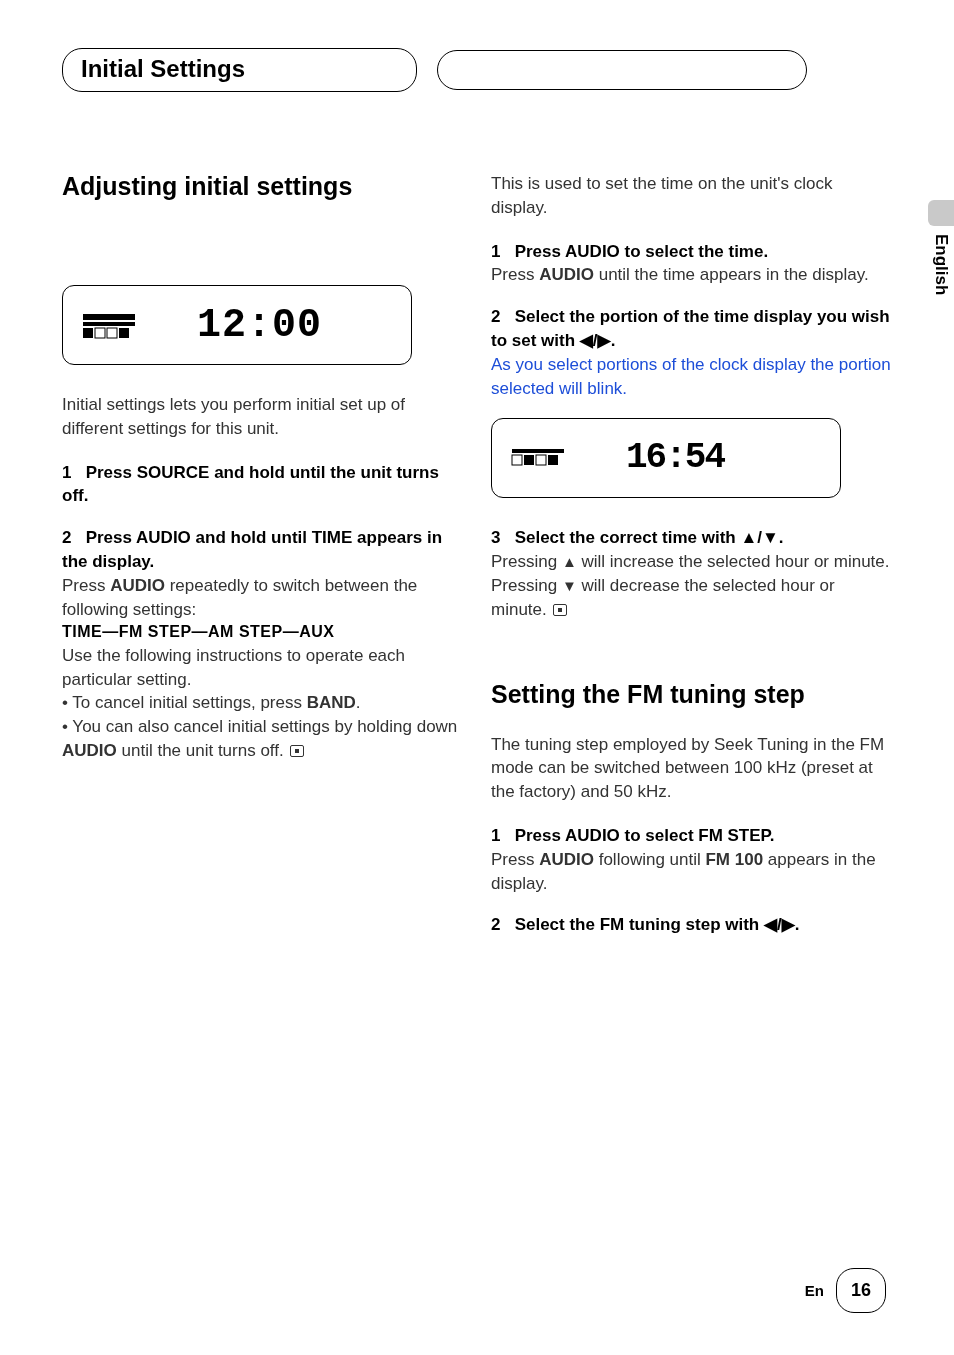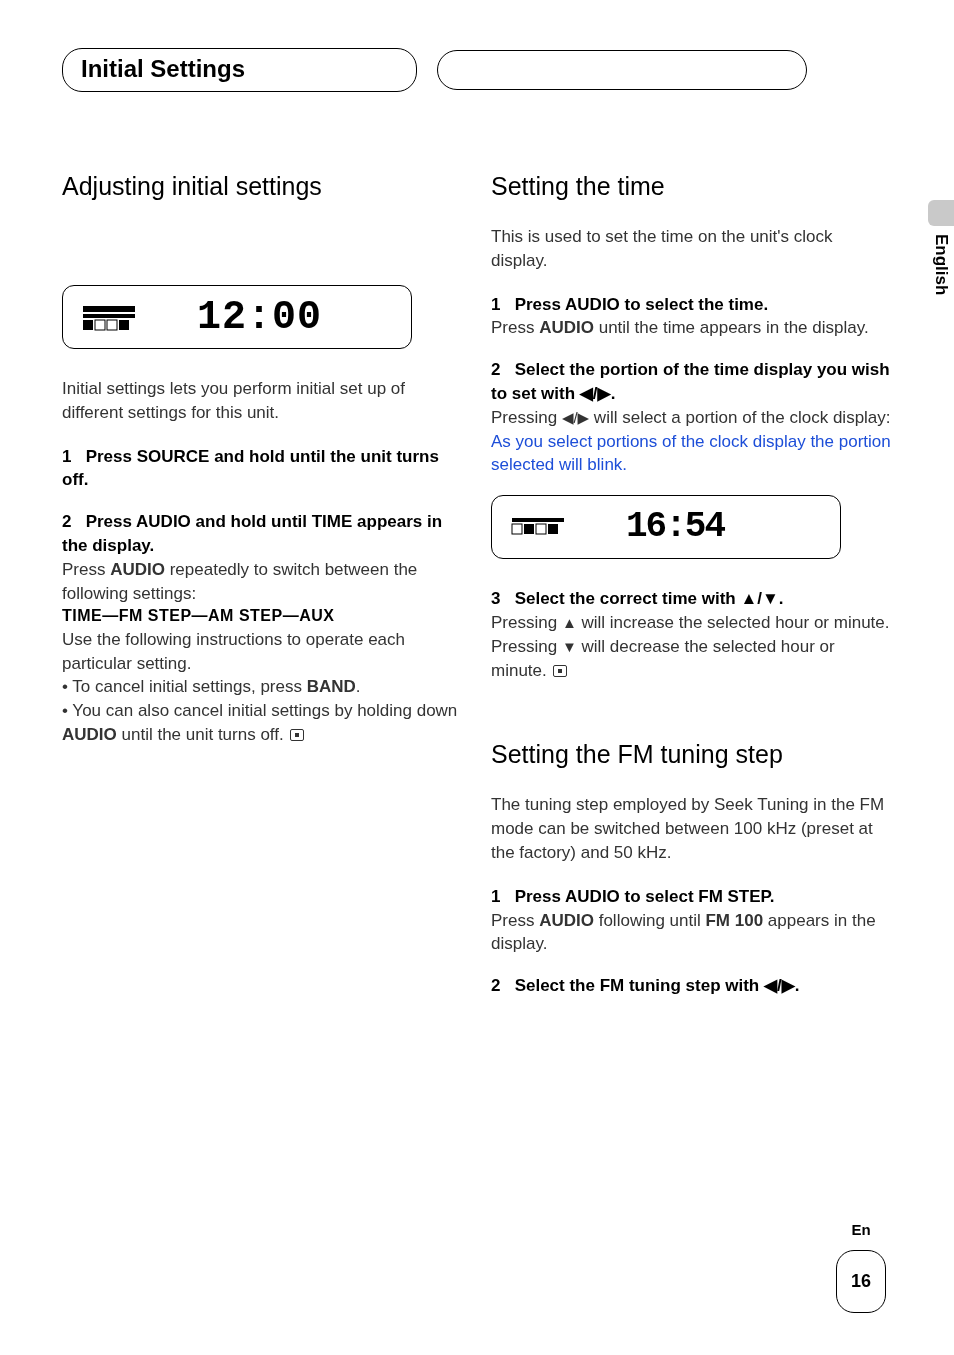--- a/index.html
+++ b/index.html
@@ -4,36 +4,36 @@
   <style>
     * { box-sizing: border-box; margin: 0; padding: 0; }
     body { font-family: Arial, Helvetica, sans-serif; width: 954px; height: 1355px; background: #fff; color: #000; position: relative; }
     .page { padding: 48px 62px 0 62px; }
     .header-row { display: flex; gap: 20px; margin-bottom: 80px; align-items: center; }
     .header-tab { border: 1.5px solid #000; border-radius: 20px; padding: 6px 24px 8px 18px; min-width: 355px; }
     .header-tab.empty { min-width: 370px; min-height: 40px; }
     .section-title { font-size: 24px; font-weight: bold; color: #000; }
     .columns { display: flex; gap: 28px; }
     .col { flex: 1; min-width: 0; }
-    .h2 { font-size: 25px; font-weight: normal; margin-bottom: 24px; }
+    .h2 { font-size: 25px; font-weight: bold; margin-bottom: 24px; }
     .body-text { font-size: 17px; line-height: 1.4; color: #333; margin-bottom: 20px; }
     .step { font-size: 17px; line-height: 1.4; margin-bottom: 18px; }
     .step .num { font-weight: bold; }
     .step .lead { font-weight: bold; }
     .bold-inline { font-weight: bold; }
     .seq { font-weight: bold; font-size: 16px; letter-spacing: 0.5px; }
     .endmark { display: inline-block; width: 14px; height: 12px; border: 1.5px solid #333; border-radius: 2px; position: relative; vertical-align: -1px; margin-left: 2px; }
     .endmark::after { content: ""; position: absolute; width: 4px; height: 4px; background: #333; top: 3px; left: 4px; }
     .english-tab { position: absolute; right: 0; top: 200px; display: flex; flex-direction: column; align-items: center; }
     .english-bar { width: 26px; height: 26px; background: #c9c9c9; border-radius: 6px 0 0 6px; margin-bottom: 8px; }
     .english-label { writing-mode: vertical-rl; font-weight: bold; font-size: 17px; }
-    .footer { position: absolute; bottom: 42px; right: 68px; display: flex; align-items: center; gap: 12px; flex-direction: column; }
+    .footer { position: absolute; bottom: 42px; right: 68px; display: flex; align-items: center; gap: 12px; }
     .footer-en { font-weight: bold; font-size: 15px; }
-    .page-num { border: 1.5px solid #000; border-radius: 18px; padding: 20px 14px; font-weight: bold; font-size: 18px; }
-    .lcd-box { border: 1.5px solid #000; border-radius: 12px; padding: 10px 18px; display: flex; align-items: center; gap: 60px; margin-bottom: 28px; width: 350px; height: 64px; }
+    .page-num { border: 1.5px solid #000; border-radius: 18px; padding: 11px 14px; font-weight: bold; font-size: 18px; }
+    .lcd-box { border: 1.5px solid #000; border-radius: 12px; padding: 10px 18px; display: flex; align-items: center; gap: 60px; margin-bottom: 28px; width: 350px; height: 80px; }
     .lcd-icon svg { display: block; }
     .lcd-digits { font-family: "Courier New", monospace; font-size: 40px; font-weight: bold; letter-spacing: 1px; }
     .lcd-digits-broken { font-family: "Courier New", monospace; font-size: 36px; font-weight: bold; letter-spacing: -2px; line-height: 0.9; }
     .arrow { font-size: 15px; }
   </style>
 </head>
 <body>
 
 <div class="page">
 
@@ -90,42 +90,38 @@
           <span>• To cancel initial settings, press </span><span class="bold-inline">BAND</span><span>.</span>
         </div>
         <div style="color:#333">
           <span>• You can also cancel initial settings by holding down </span><span class="bold-inline">AUDIO</span><span> until the unit turns off.</span>
           <span class="endmark"></span>
         </div>
       </div>
     </div>
 
     <div class="col">
-      <div class="h2">Setting the time</div>
       <div class="body-text">This is used to set the time on the unit's clock display.</div>
 
       <div class="step">
         <div>
           <span class="num">1</span>&nbsp;&nbsp;
           <span class="lead">
             <span>Press </span><span>AUDIO</span><span> to select the time.</span>
           </span>
         </div>
         <div style="color:#333">
           <span>Press </span><span class="bold-inline">AUDIO</span><span> until the time appears in the display.</span>
         </div>
       </div>
 
       <div class="step">
         <div>
           <span class="num">2</span>&nbsp;&nbsp;
           <span class="lead">Select the portion of the time display you wish to set with ◀/▶.</span>
-        </div>
-        <div style="color:#333">
-          <span>Pressing </span><span class="arrow">◀/▶</span><span> will select a portion of the clock display:</span>
         </div>
         <div style="color:#1d4ed8">As you select portions of the clock display the portion selected will blink.</div>
       </div>
 
       <div class="lcd-box">
         <span class="lcd-icon">
           <svg width="56" height="30" viewBox="0 0 56 30">
             <rect x="2" y="6" width="52" height="4" fill="#000"></rect>
             <rect x="2" y="12" width="10" height="10" fill="none" stroke="#000" stroke-width="1"></rect>
             <rect x="14" y="12" width="10" height="10" fill="#000"></rect>

